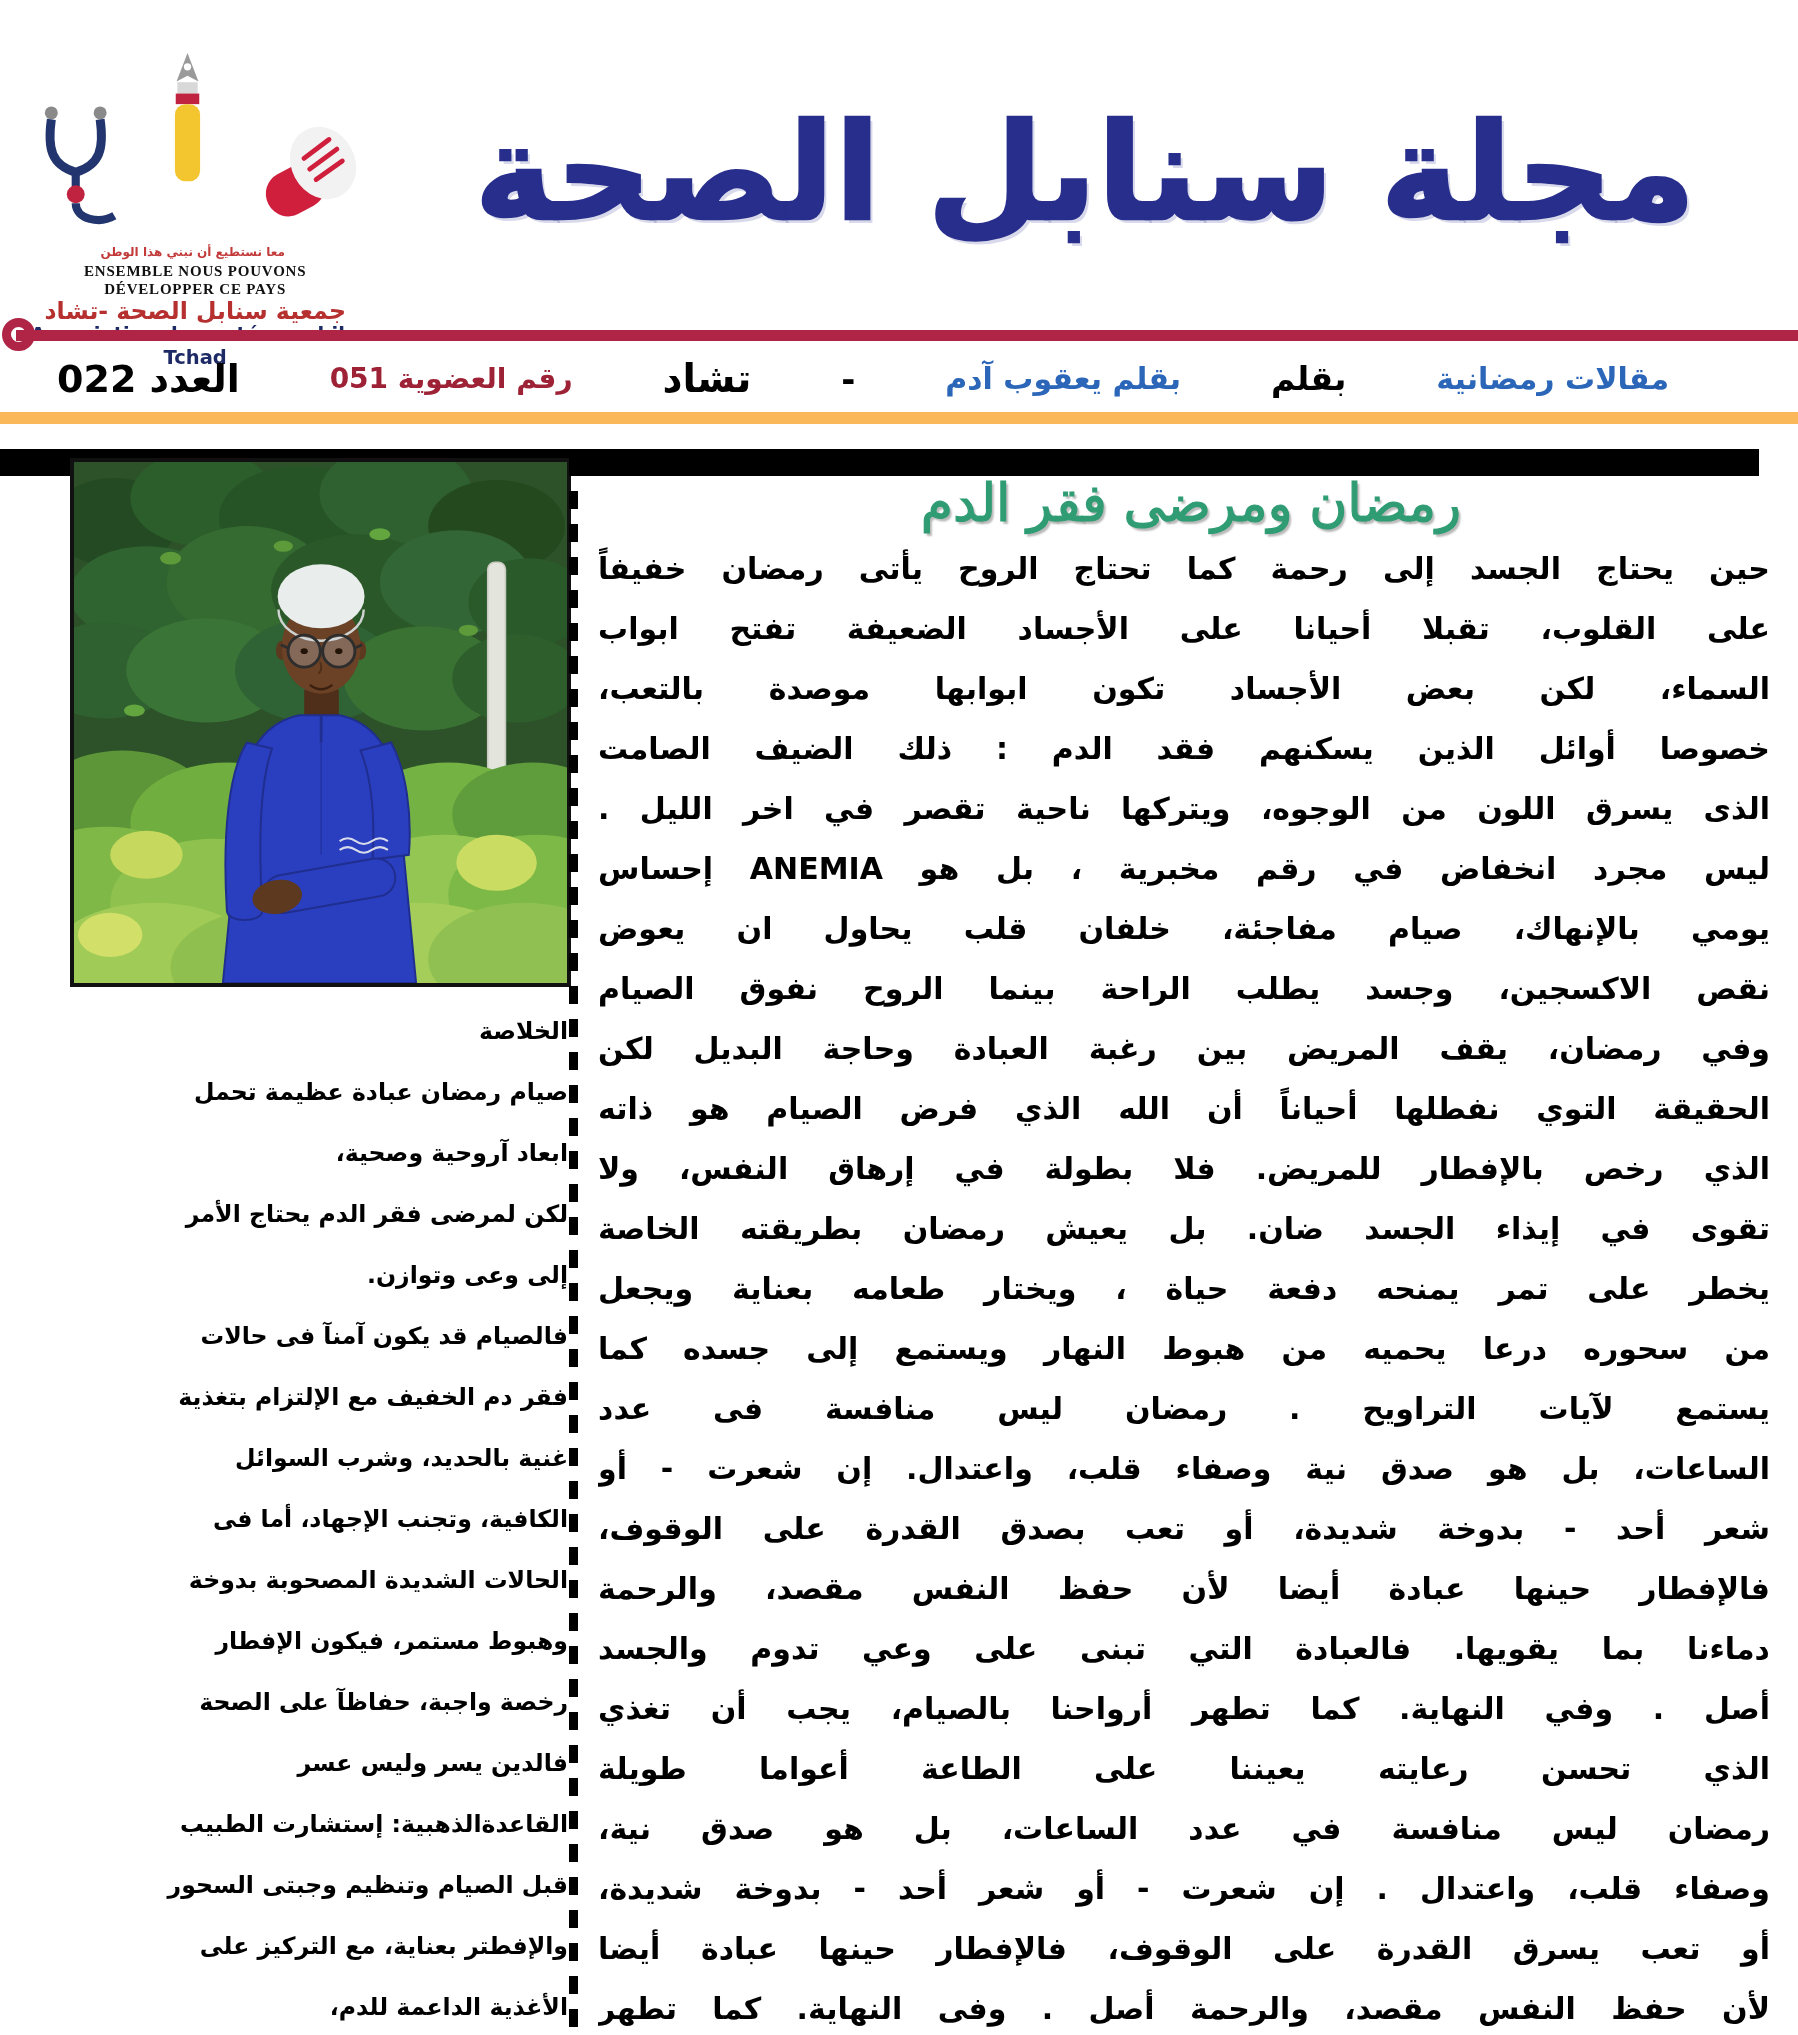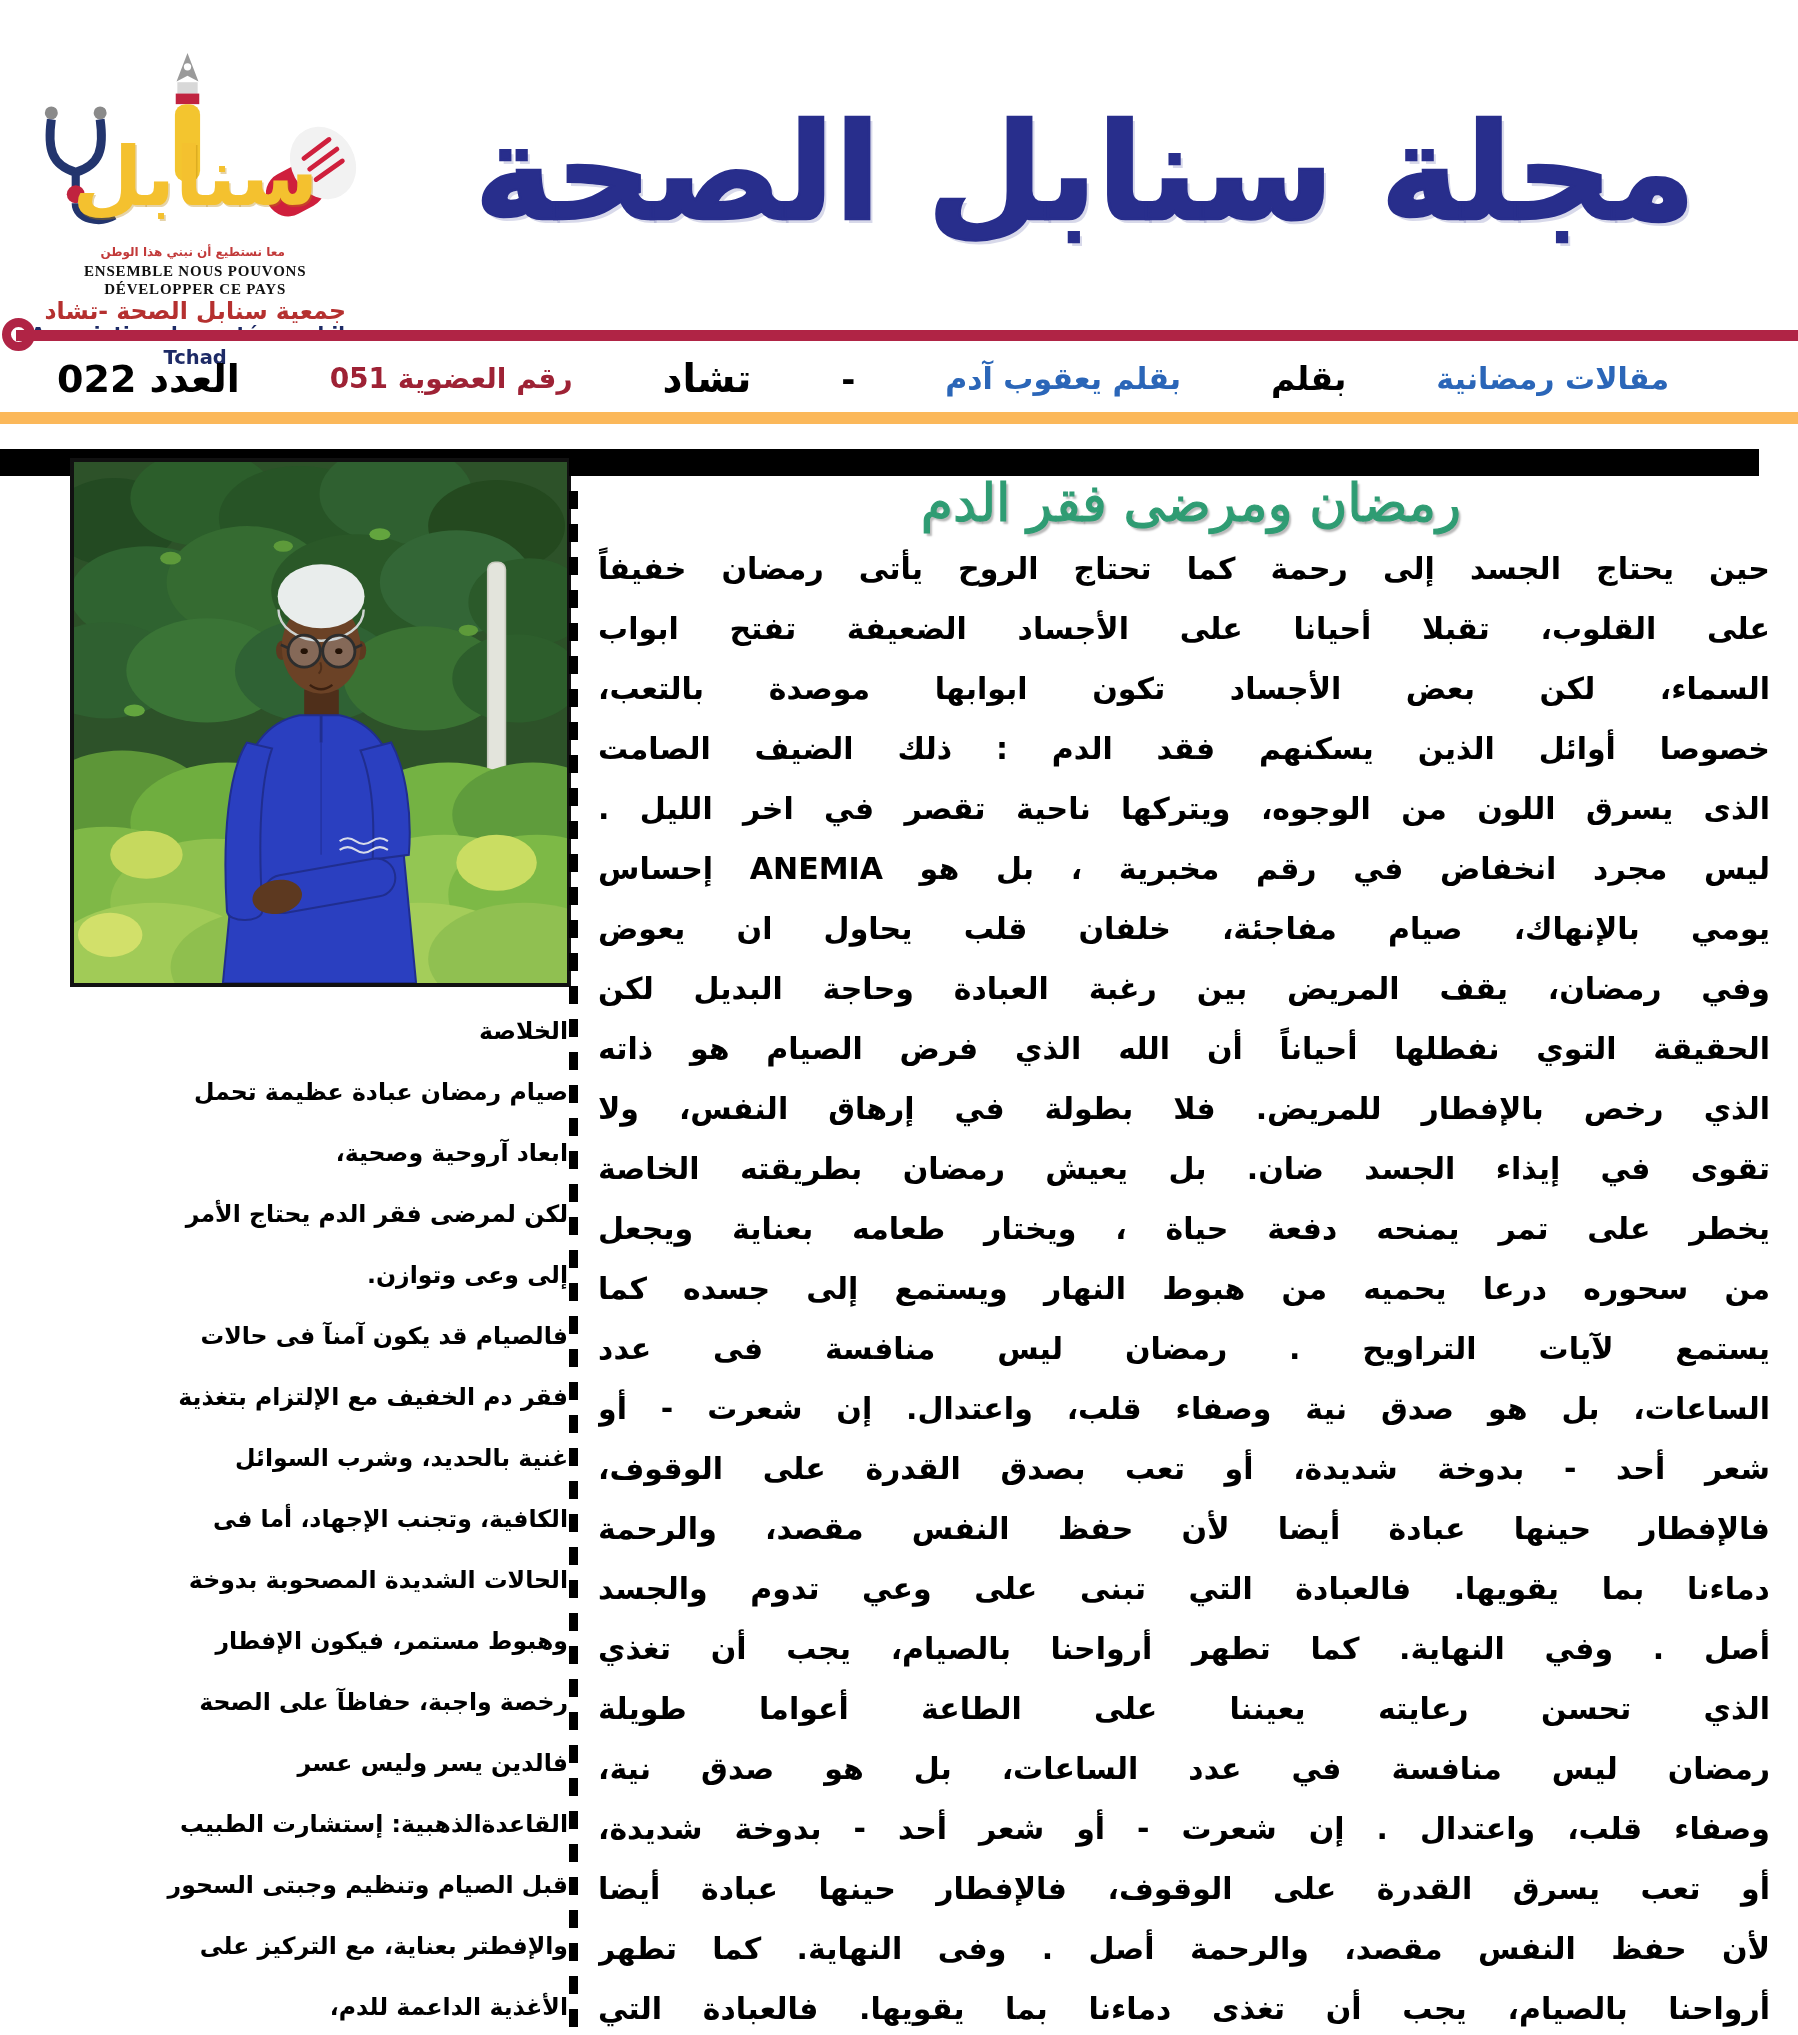--- a/index.html
+++ b/index.html
@@ -87,21 +87,20 @@
       <g transform="rotate(-28 145 130)">
         <rect x="30" y="90" width="150" height="110" rx="54" fill="#cf1f3c"></rect>
         <ellipse cx="196" cy="118" rx="78" ry="92" fill="#f2f2f2"></ellipse>
         <g stroke="#cf1f3c" stroke-width="12" stroke-linecap="round">
           <line x1="160" y1="86" x2="236" y2="74"></line>
           <line x1="160" y1="116" x2="242" y2="104"></line>
           <line x1="162" y1="146" x2="240" y2="136"></line>
         </g>
       </g>
     </svg>
-    <div class="logo-word">سنابل</div>
     <div class="logo-tag-ar">معا نستطيع أن نبني هذا الوطن</div>
     <div class="logo-fr1">ENSEMBLE NOUS POUVONS</div>
     <div class="logo-fr2">DÉVELOPPER CE PAYS</div>
     <div class="logo-org-ar">جمعية سنابل الصحة -تشاد</div>
     <div class="logo-org-fr">Association de santé sanabil - Tchad</div>
   </div>
   <h1 class="masthead-title">مجلة سنابل الصحة</h1>
 
   <div class="red-ring"></div>
   <div class="red-line"></div>
@@ -222,20 +221,21 @@
 
   <h2 class="article-title">رمضان ومرضى فقر الدم</h2>
   <div class="article-body">
       <div class="article-line">حين يحتاج الجسد إلى رحمة كما تحتاج الروح يأتى رمضان خفيفاً</div>
       <div class="article-line">على القلوب، تقبلا أحيانا على الأجساد الضعيفة تفتح ابواب</div>
       <div class="article-line">السماء، لكن بعض الأجساد تكون ابوابها موصدة بالتعب،</div>
       <div class="article-line">خصوصا أوائل الذين يسكنهم فقد الدم : ذلك الضيف الصامت</div>
       <div class="article-line">الذى يسرق اللون من الوجوه، ويتركها ناحية تقصر في اخر الليل .</div>
       <div class="article-line">ليس مجرد انخفاض في رقم مخبرية ، بل هو ANEMIA إحساس</div>
       <div class="article-line">يومي بالإنهاك، صيام مفاجئة، خلفان قلب يحاول ان يعوض</div>
+      <div class="article-line">نقص الاكسجين، وجسد يطلب الراحة بينما الروح نفوق الصيام</div>
       <div class="article-line">وفي رمضان، يقف المريض بين رغبة العبادة وحاجة البديل لكن</div>
       <div class="article-line">الحقيقة التوي نفطلها أحياناً أن الله الذي فرض الصيام هو ذاته</div>
       <div class="article-line">الذي رخص بالإفطار للمريض. فلا بطولة في إرهاق النفس، ولا</div>
       <div class="article-line">تقوى في إيذاء الجسد ضان. بل يعيش رمضان بطريقته الخاصة</div>
       <div class="article-line">يخطر على تمر يمنحه دفعة حياة ، ويختار طعامه بعناية ويجعل</div>
       <div class="article-line">من سحوره درعا يحميه من هبوط النهار ويستمع إلى جسده كما</div>
       <div class="article-line">يستمع لآيات التراويح . رمضان ليس منافسة فى عدد</div>
       <div class="article-line">الساعات، بل هو صدق نية وصفاء قلب، واعتدال. إن شعرت - أو</div>
       <div class="article-line">شعر أحد - بدوخة شديدة، أو تعب بصدق القدرة على الوقوف،</div>
       <div class="article-line">فالإفطار حينها عبادة أيضا لأن حفظ النفس مقصد، والرحمة</div>

